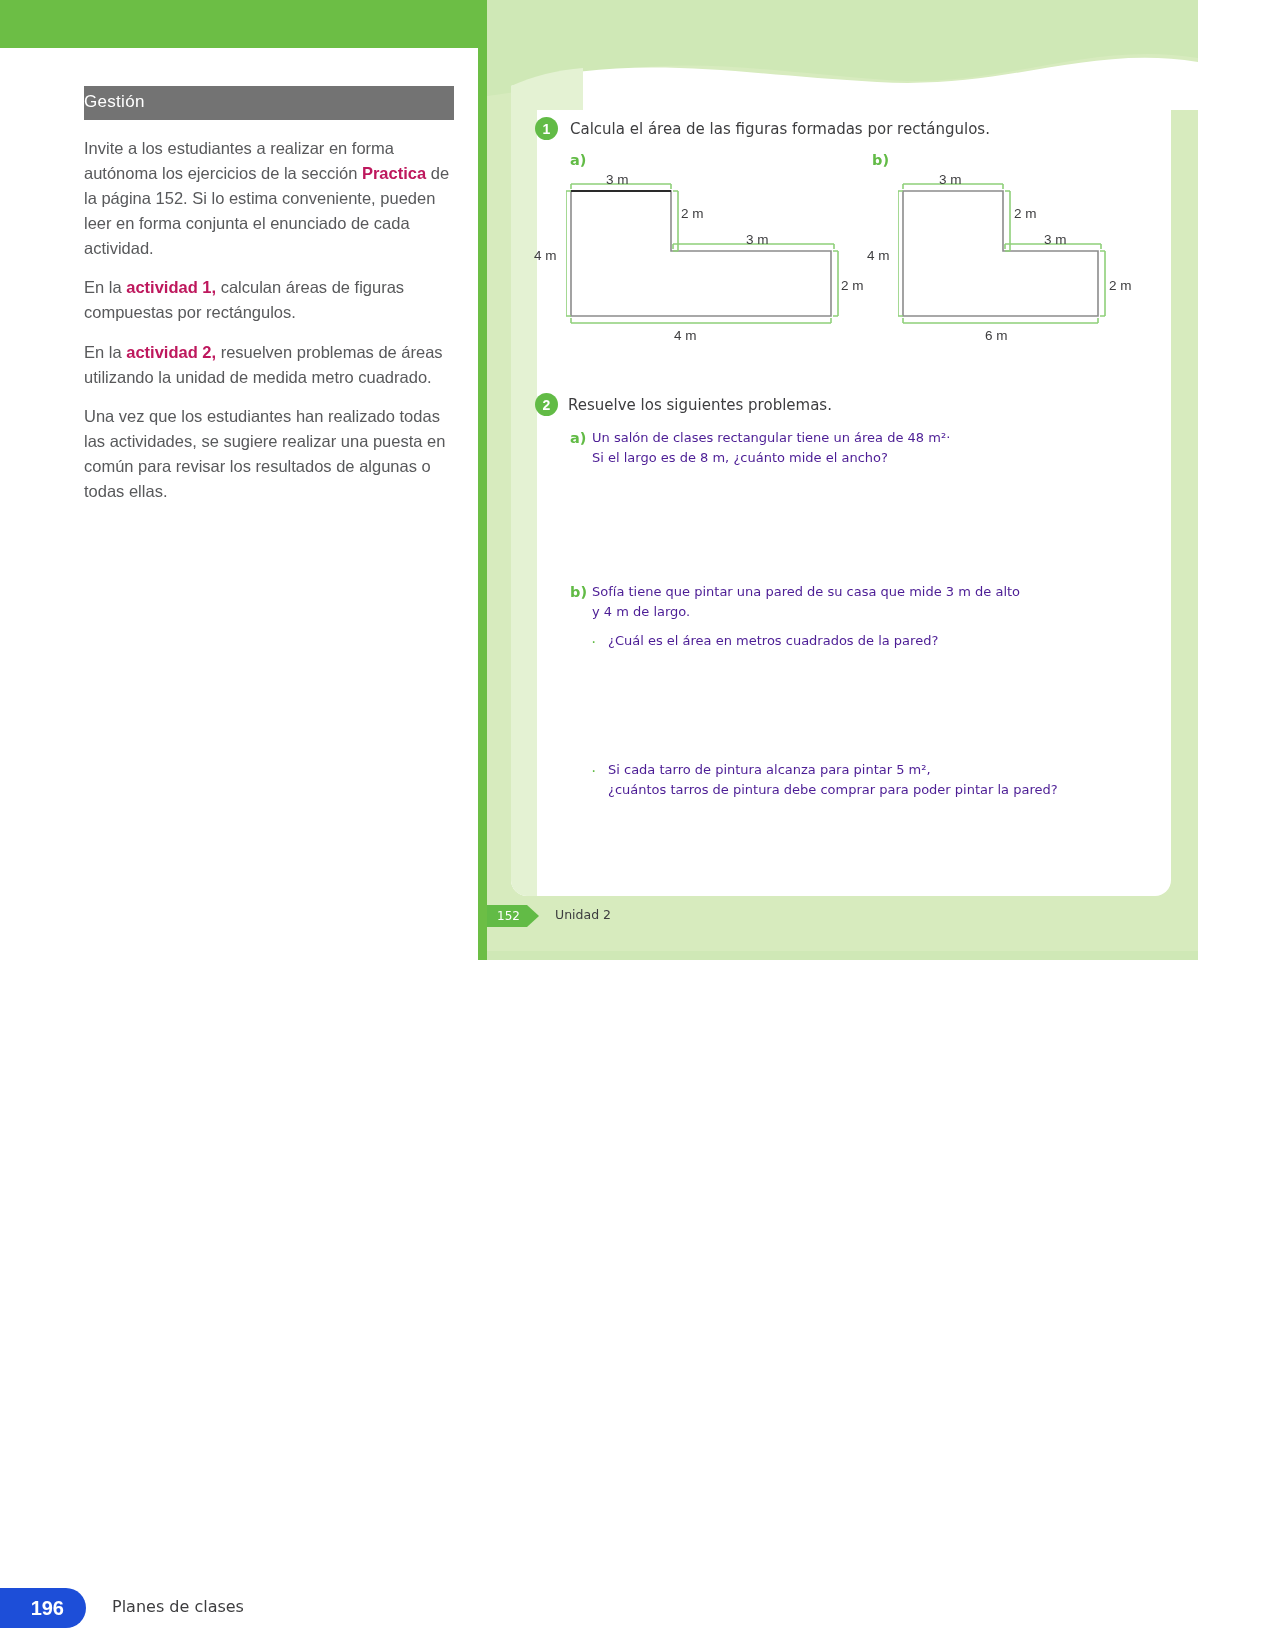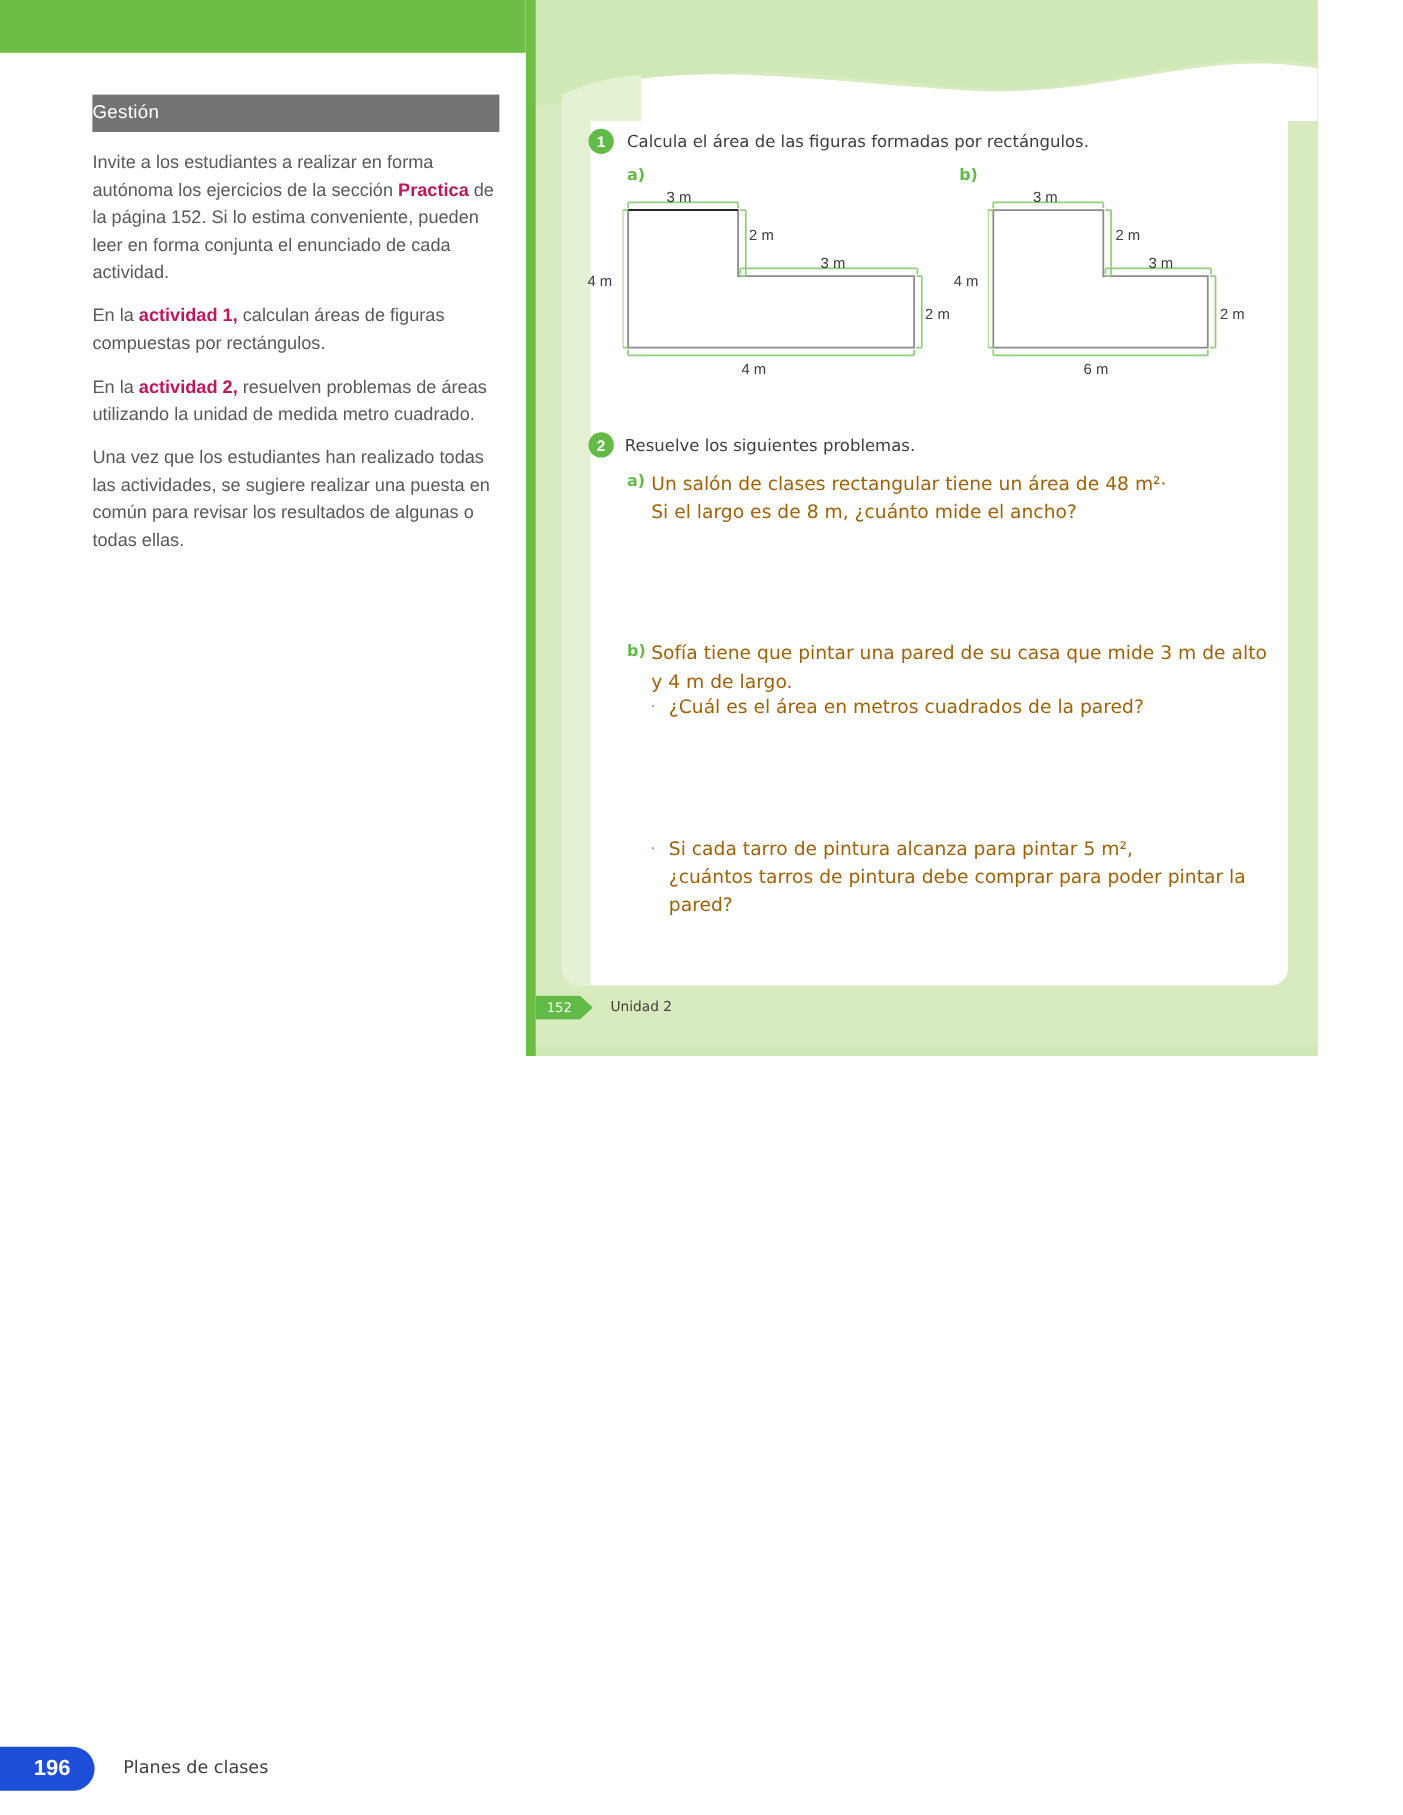--- a/index.html
+++ b/index.html
@@ -69,21 +69,21 @@
   }
   .q-stem{
     position:absolute;font-size:15px;color:#3d3d3f;
     font-family:"DejaVu Sans", sans-serif;
   }
   .item-letter{
     color:#62bb46;font-weight:bold;font-size:14.5px;
     font-family:"DejaVu Sans", sans-serif;
   }
   .body-txt{
-    font-size:17px;color:#a16207;line-height:1.5;
+    font-size:13px;color:#4c1d95;line-height:1.5;
     font-family:"DejaVu Sans", sans-serif;
   }
   .dim-lbl{
     position:absolute;font-size:13.5px;color:#3d3d3f;
     font-family:"Liberation Sans", sans-serif;white-space:nowrap;
   }
 
   
   .fig-wrap{position:absolute;}
   .fig-wrap svg{display:block;}

